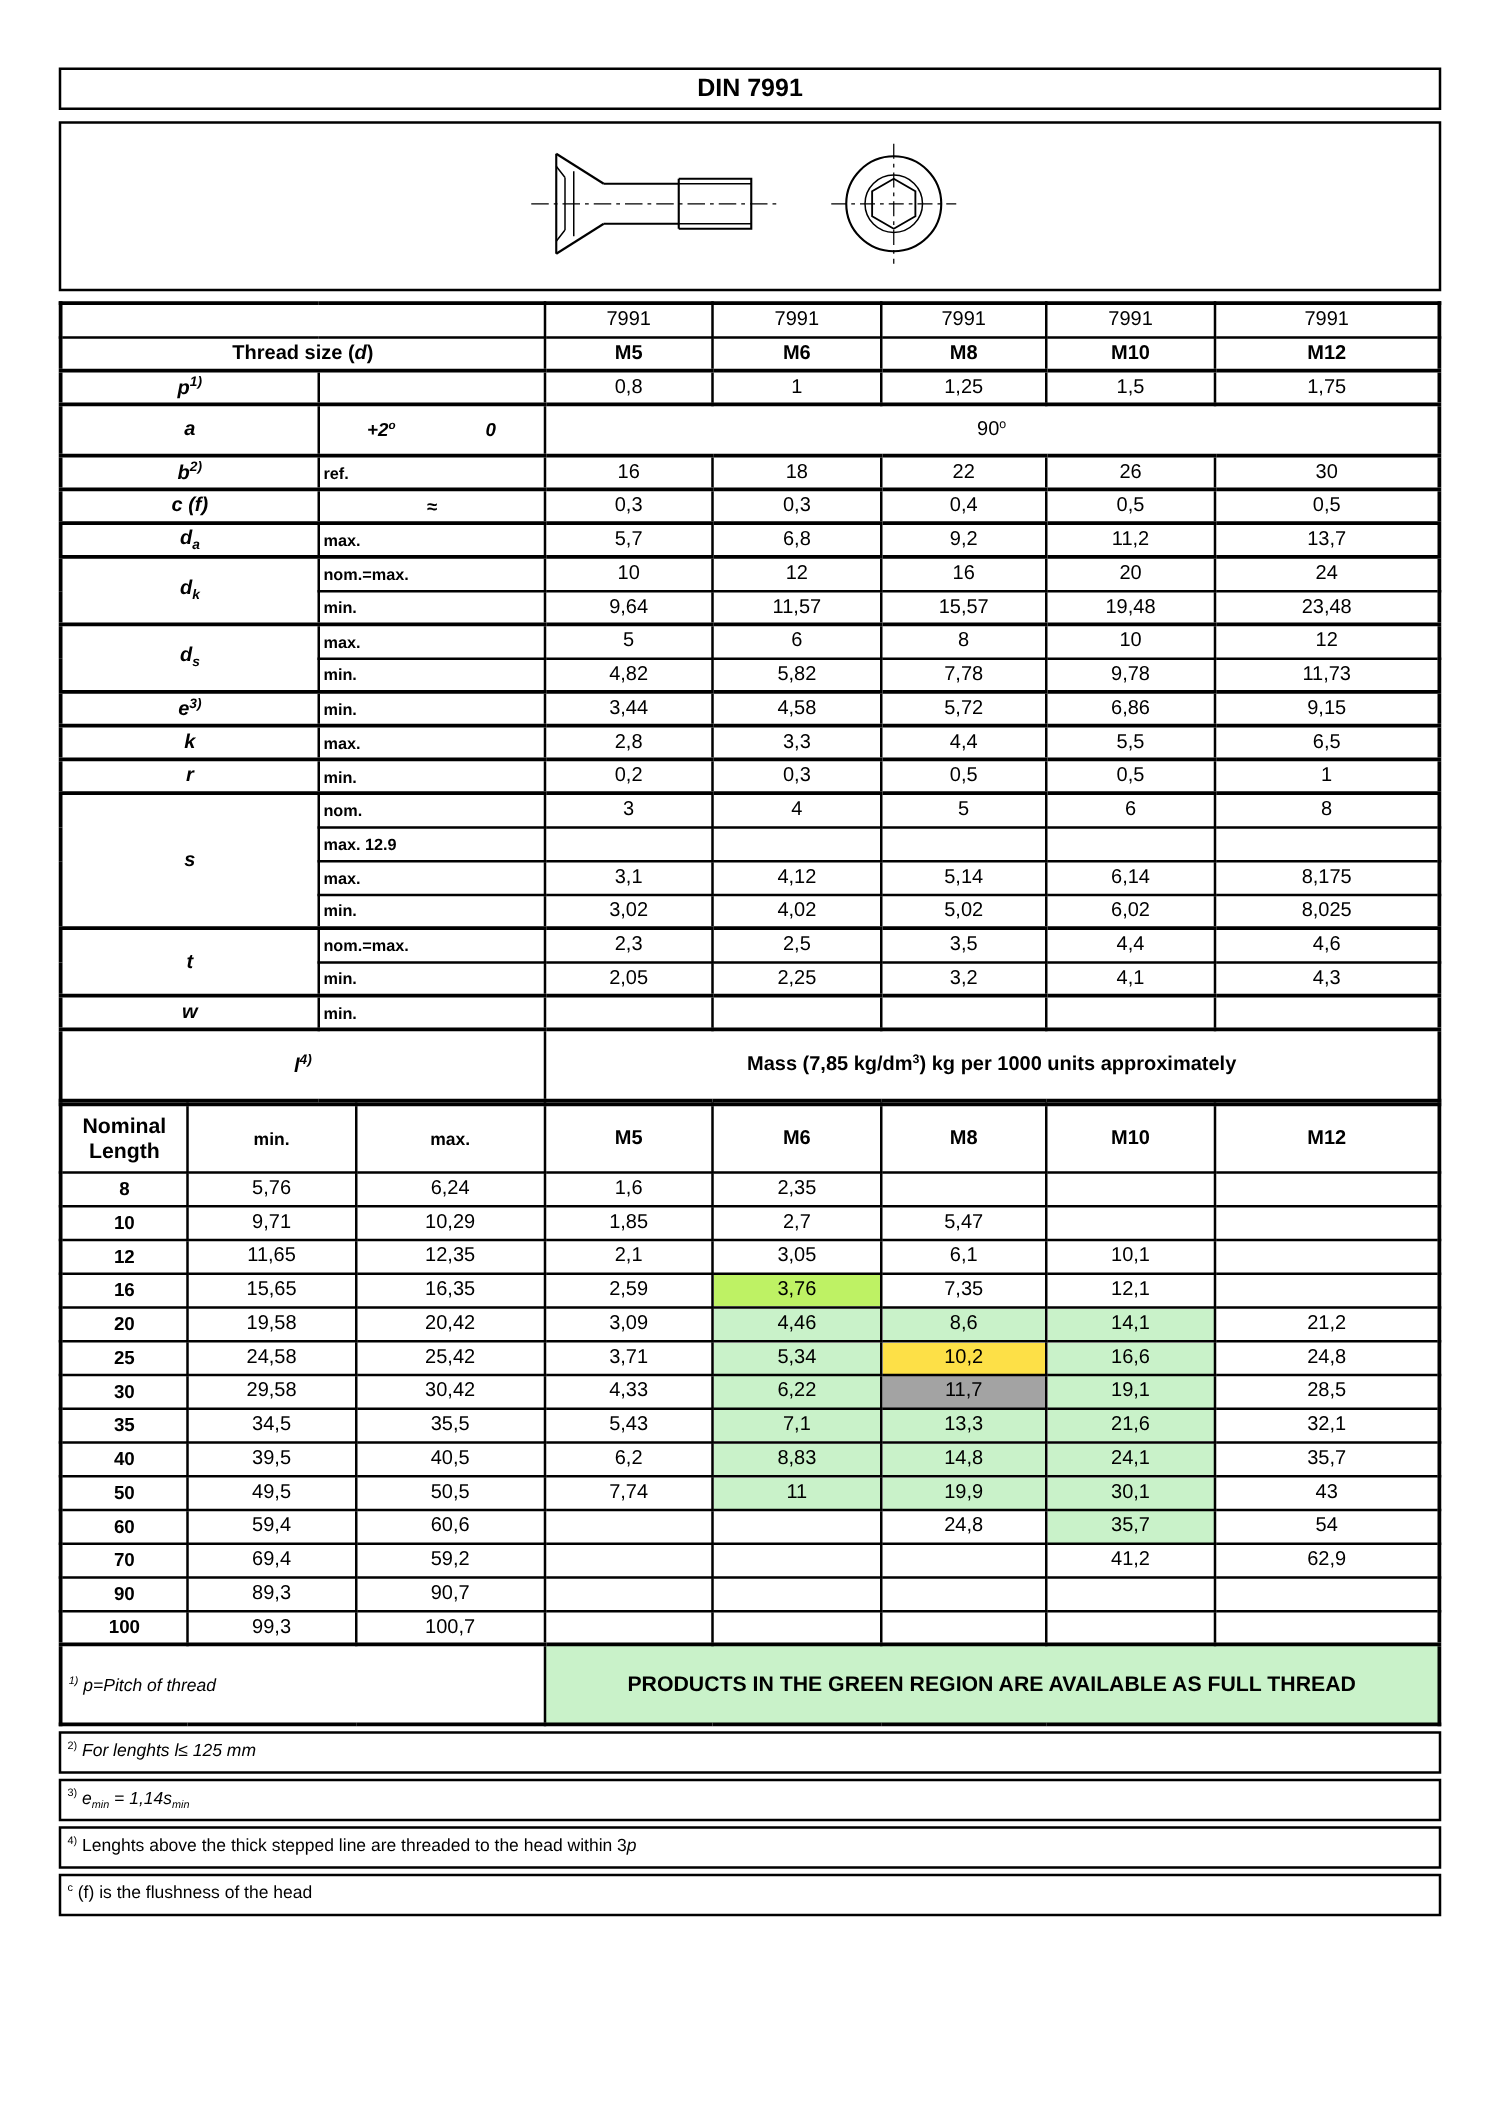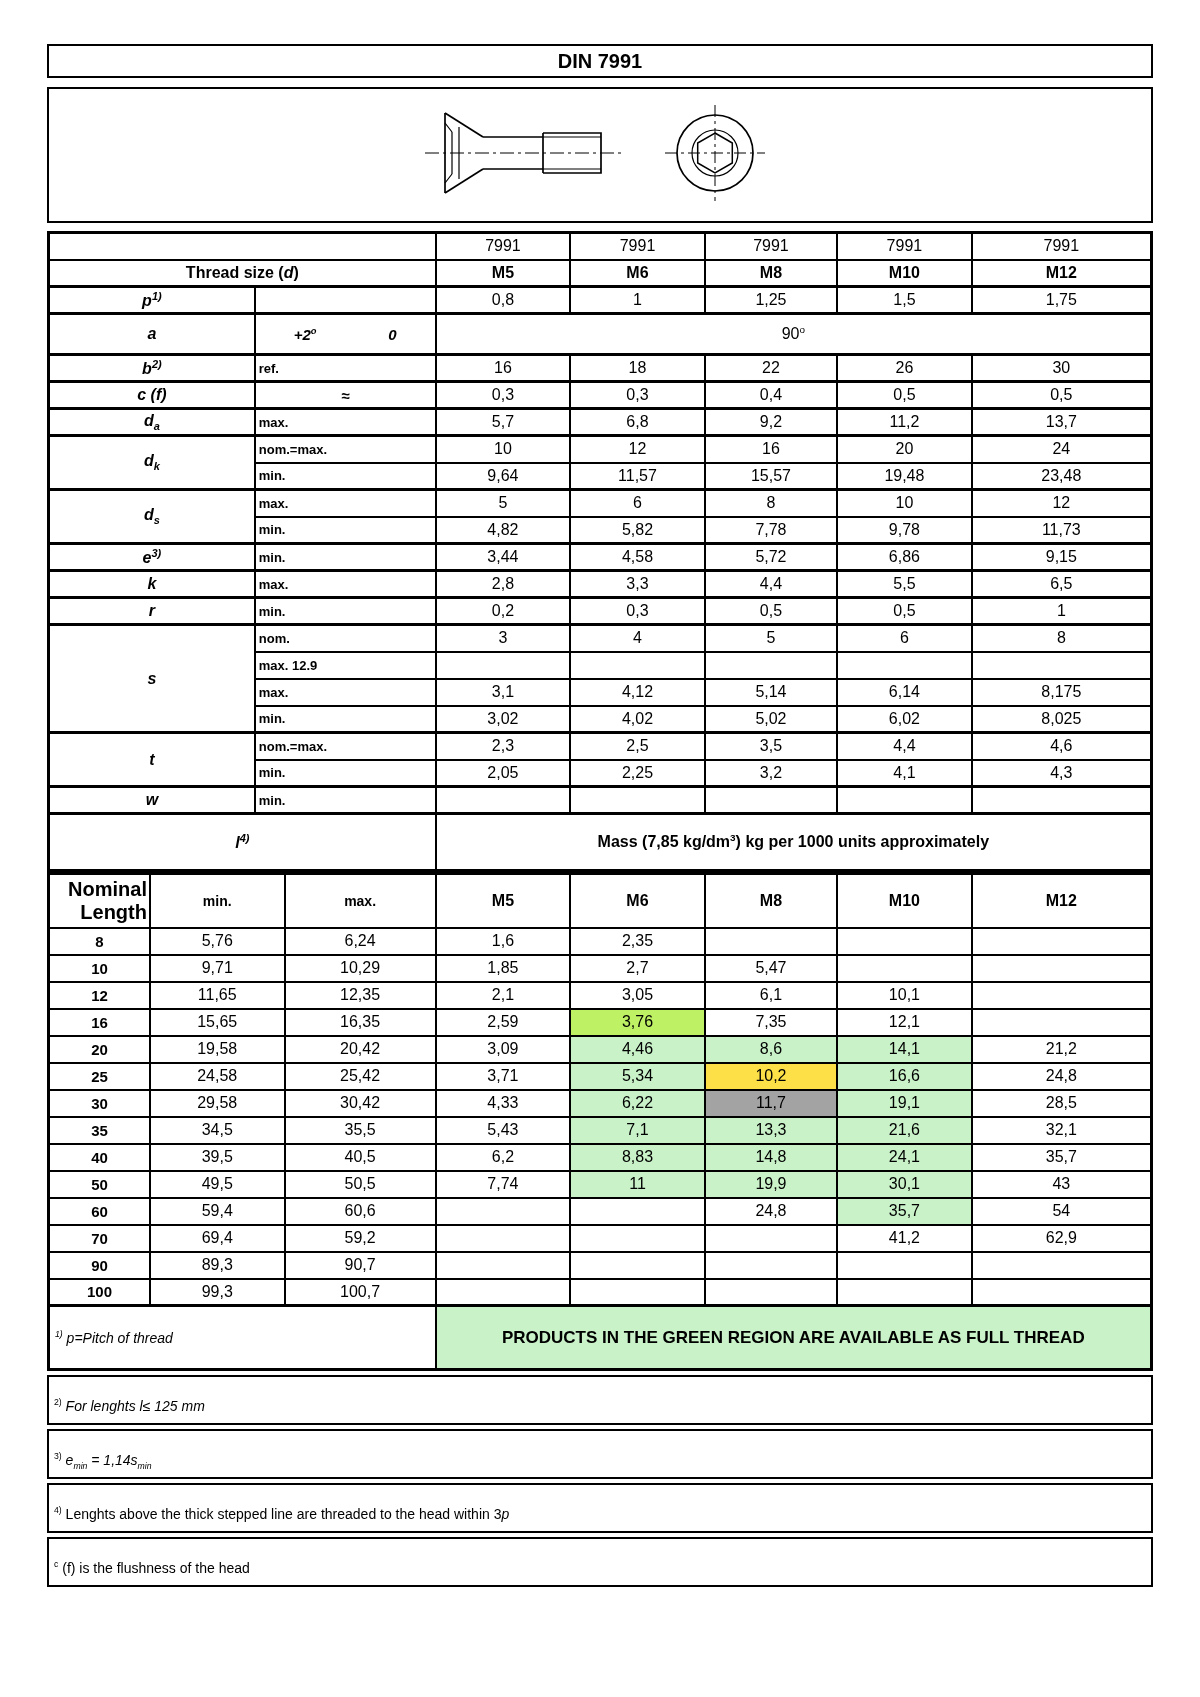--- a/index.html
+++ b/index.html
@@ -1,17 +1,17 @@
 <!DOCTYPE html>
 <html><head>
 <meta charset="utf-8">
 <style>
   html,body{margin:0;padding:0;background:#fff;}
   body{width:1200px;height:1697px;overflow:hidden;font-family:"Liberation Sans","DejaVu Sans",sans-serif;color:#000;}
-  .page{width:1106px;margin:0 auto;padding-top:44px;}
+  .page{width:1106px;margin:10px auto;padding-top:44px;}
   .title-box{border:2px solid #000;height:30px;line-height:30px;text-align:center;
              font-size:20px;font-weight:bold;margin-bottom:9px;}
   .drawing-box{border:2px solid #000;height:132px;margin-bottom:8px;}
   .drawing-box svg{display:block;margin:4px auto 0 auto;}
   table{border-collapse:collapse;width:100%;table-layout:fixed;}
   table.t1{border:3px solid #000;}
   table.t2{border:3px solid #000;}
   td{border:2px solid #000;padding:0 2px;vertical-align:middle;overflow:hidden;
      font-size:16px;text-align:center;}
   tr{height:27px;}
@@ -24,28 +24,28 @@
   td.lbl{font-weight:bold;font-style:italic;font-size:16px;}
   td.lbl sub{font-size:11px;}
   td.lbl sup{font-size:11px;font-style:italic;}
   td.qual{text-align:left;font-weight:bold;font-size:13px;padding-left:3px;}
   td.qual.ctr{text-align:center;font-size:15px;}
   td.tolcell{font-weight:bold;font-style:italic;font-size:15px;}
   td.tolcell .tol{display:flex;justify-content:space-around;align-items:center;}
   td.bold{font-weight:bold;}
   td.masslabel{font-weight:bold;font-size:16px;}
   td.massline{font-weight:bold;font-size:16px;}
-  td.nomhdr{font-weight:bold;font-size:20px;line-height:1.15;text-align:right;}
+  td.nomhdr{font-weight:bold;font-size:17px;line-height:1.15;}
   td.mm{font-weight:bold;font-size:14px;}
   td.lencell{font-weight:bold;font-size:15px;}
   td.fnleft{text-align:left;font-style:italic;font-size:14px;padding-left:5px;}
   td.banner{font-weight:bold;font-size:17px;letter-spacing:0px;}
   sup{font-size:62%;}
   sub{font-size:62%;}
-  .fn{border:2px solid #000;margin-top:4px;min-height:22px;padding:20px 2px 4px 5px;
+  .fn{border:2px solid #000;margin-top:4px;min-height:22px;padding:4px 2px 4px 5px;
       font-size:14px;box-sizing:content-box;}
   .fn i{font-style:italic;}
 </style>
 </head>
 <body>
 
 <div class="page">
 
   <div class="title-box">
     <span>DIN 7991</span>

